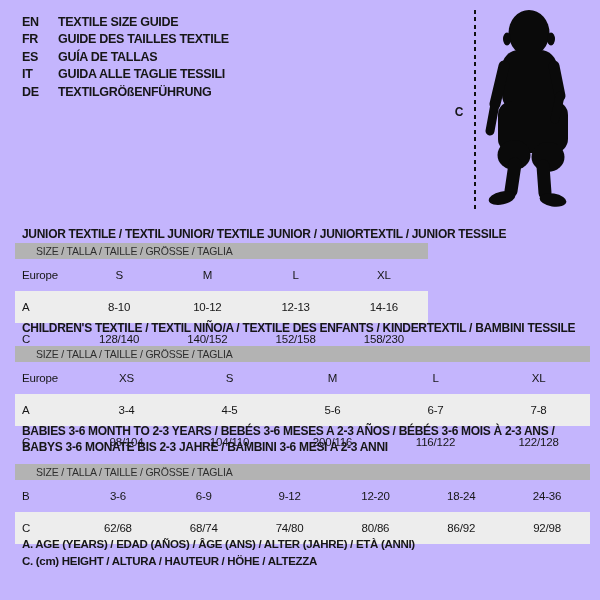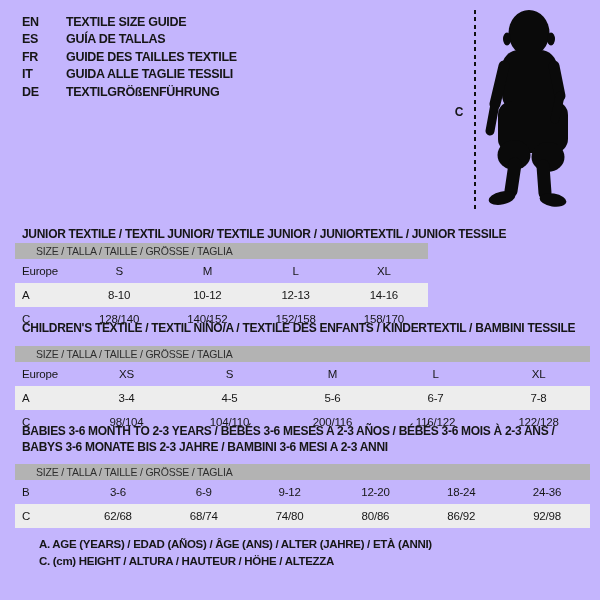--- a/index.html
+++ b/index.html
@@ -10,21 +10,21 @@
     color: #161616;
     position: relative;
     overflow: hidden;
   }
   .canvas { position: absolute; inset: 0; width: 600px; height: 600px; background: #c4b5fd; }
 
   
   .lang-list { position: absolute; left: 22px; top: 13px; }
   .lang-row { display: flex; height: 17.5px; align-items: center; font-weight: 700; font-size: 12.5px; letter-spacing: -0.3px; }
   .lang-code { width: 36px; }
-  .lang-label { white-space: nowrap; margin-left: 8px; }
+  .lang-label { white-space: nowrap; }
 
   
   .height-line {
     position: absolute; left: 474px; top: 10px; width: 2px; height: 202px;
     background: repeating-linear-gradient(to bottom, #111 0 4px, transparent 4px 7.5px);
   }
   .height-label {
     position: absolute; left: 450px; top: 105px; width: 18px;
     font-weight: 700; font-size: 12px; text-align: center;
   }
@@ -33,45 +33,45 @@
   
   .tbl-title {
     position: absolute; left: 22px; font-weight: 700; font-size: 12px;
     letter-spacing: -0.3px; white-space: pre-line; line-height: 16px;
   }
   .size-table { position: absolute; left: 15px; }
   .size-bar {
     height: 16px; display: flex; align-items: center; padding-left: 21px;
     font-size: 10.5px; letter-spacing: -0.2px; color: #2e2e2e;
   }
-  .trow { height: 24px; display: flex; align-items: center; font-size: 11.5px; letter-spacing: -0.2px; }
+  .trow { height: 32px; display: flex; align-items: center; font-size: 11.5px; letter-spacing: -0.2px; }
   .trow .lbl { width: 60px; padding-left: 7px; }
   .trow .val { flex: 1; text-align: center; }
 
   
-  .footnotes { position: absolute; left: 22px; top: 535px; margin-left: 17px; }
+  .footnotes { position: absolute; left: 22px; top: 535px; }
   .fnote { height: 17.2px; display: flex; align-items: center; font-weight: 700; font-size: 11.5px; letter-spacing: -0.3px; white-space: nowrap; }
 </style>
 </head>
 <body>
 
 <div class="canvas">
 
   <div class="lang-list">
       <div class="lang-row">
         <span class="lang-code">EN</span>
         <span class="lang-label">TEXTILE SIZE GUIDE</span>
       </div>
       <div class="lang-row">
+        <span class="lang-code">FR</span>
+        <span class="lang-label">GUIDE DES TAILLES TEXTILE</span>
+      </div>
+      <div class="lang-row">
         <span class="lang-code">ES</span>
         <span class="lang-label">GUÍA DE TALLAS</span>
-      </div>
-      <div class="lang-row">
-        <span class="lang-code">FR</span>
-        <span class="lang-label">GUIDE DES TAILLES TEXTILE</span>
       </div>
       <div class="lang-row">
         <span class="lang-code">IT</span>
         <span class="lang-label">GUIDA ALLE TAGLIE TESSILI</span>
       </div>
       <div class="lang-row">
         <span class="lang-code">DE</span>
         <span class="lang-label">TEXTILGRÖßENFÜHRUNG</span>
       </div>
     </div>
@@ -126,21 +126,21 @@
           <span class="val">8-10</span>
           <span class="val">10-12</span>
           <span class="val">12-13</span>
           <span class="val">14-16</span>
         </div>
         <div class="trow">
           <span class="lbl">C</span>
           <span class="val">128/140</span>
           <span class="val">140/152</span>
           <span class="val">152/158</span>
-          <span class="val">158/170</span>
+          <span class="val">158/230</span>
         </div>
       </div>
   </div>
 
   <div class="tbl-title" style="top:320px">CHILDREN'S TEXTILE / TEXTIL NIÑO/A / TEXTILE DES ENFANTS / KINDERTEXTIL / BAMBINI TESSILE</div>
   <div class="size-table" style="top:346px; width:575px">
     <div class="size-bar" style="background: rgb(179, 179, 179);">SIZE / TALLA / TAILLE / GRÖSSE / TAGLIA</div>
     <div>
         <div class="trow">
           <span class="lbl">Europe</span>

